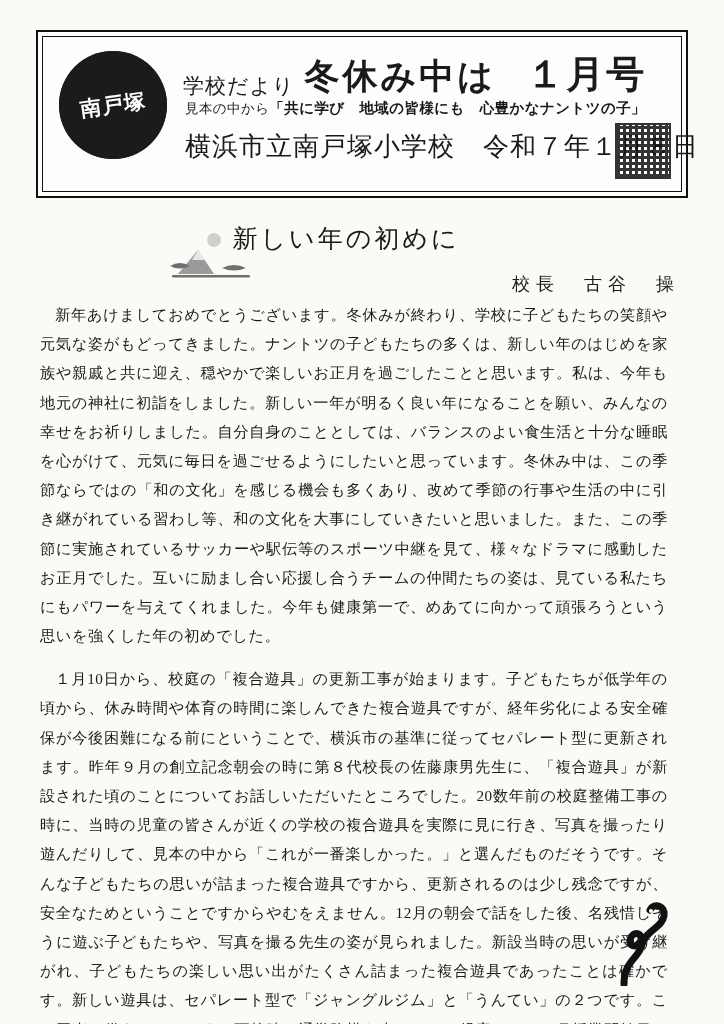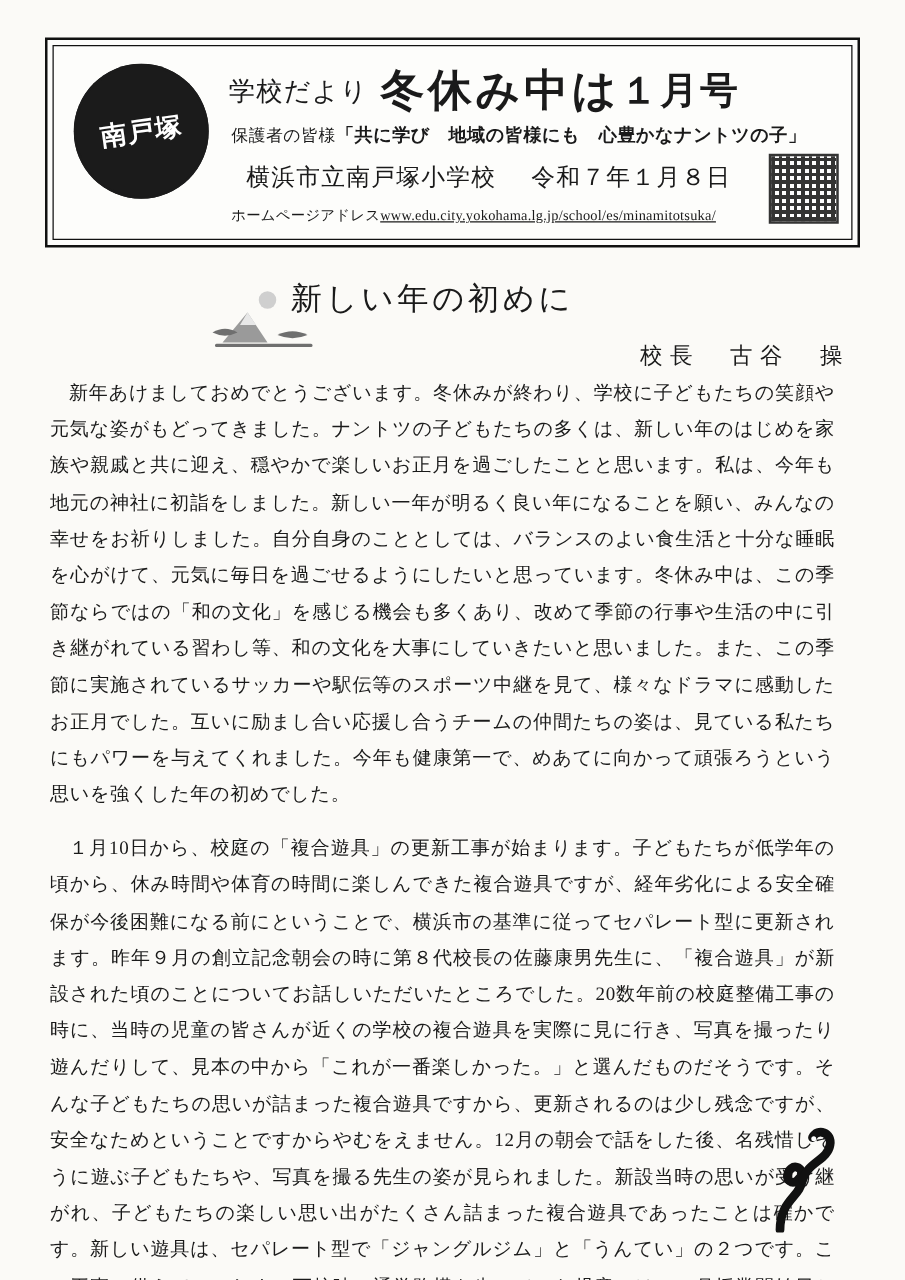--- a/index.html
+++ b/index.html
@@ -64,59 +64,59 @@
   .logo span {
     display: block;
     transform: rotate(-8deg);
   }
   .title-row {
     position: absolute;
     left: 140px;
     top: 12px;
     right: 10px;
     display: flex;
-    align-items: center;
+    align-items: flex-end;
     white-space: nowrap;
   }
   .title-small {
     font-size: 21px;
     letter-spacing: 1px;
   }
   .title-main {
     font-size: 35px;
     font-weight: bold;
     letter-spacing: 3px;
     margin-left: 10px;
     font-family: "DejaVu Sans", sans-serif;
   }
   .title-issue {
-    font-size: 30px;
+    font-size: 38px;
     font-weight: bold;
+    margin-left: 30px;
     letter-spacing: 2px;
   }
   .goal-line {
     position: absolute;
     left: 142px;
     top: 62px;
     right: 12px;
     font-size: 13.5px;
     letter-spacing: 0.4px;
     white-space: nowrap;
   }
   .goal-line b {
     font-size: 14.5px;
   }
   .school-line {
     position: absolute;
     left: 142px;
     top: 92px;
-    font-size: 19px;
+    font-size: 26px;
     letter-spacing: 1px;
     white-space: nowrap;
-    margin-left: 12px;
   }
   .school-line .date {
     margin-left: 28px;
   }
   .url-line {
     position: absolute;
     left: 142px;
     top: 128px;
     font-size: 11.5px;
     letter-spacing: 0.2px;
@@ -204,30 +204,27 @@
         <span>南戸塚</span>
       </div>
 
       <div class="title-row">
         <span class="title-small">学校だより</span>
         <span class="title-main">冬休み中は</span>
         <span class="title-issue">１月号</span>
       </div>
 
       <div class="goal-line">
-        <span>保護者の皆様</span><b>「共に学び　地域の皆様にも　心豊かなナントツの子」</b>
+        <span>見本の中から</span><b>「共に学び　地域の皆様にも　心豊かなナントツの子」</b>
       </div>
 
       <div class="school-line">
         <span>横浜市立南戸塚小学校</span><span class="date">令和７年１月８日</span>
       </div>
 
-      <div class="url-line">
-        <span>ホームページアドレス</span><span class="url">www.edu.city.yokohama.lg.jp/school/es/minamitotsuka/</span>
-      </div>
 
       <div class="qr"></div>
     </div>
   </div>
 
   <svg class="mt-illust" viewBox="0 0 86 58">
     <circle cx="46" cy="12" r="7" fill="#cfcfcf"></circle>
     <path d="M10 46 L30 22 L46 46 Z" fill="#9a9a9a"></path>
     <path d="M30 22 L37 32 L24 32 Z" fill="#e8e8e8"></path>
     <path d="M2 38 q10 -6 20 0 q-10 5 -20 0 Z" fill="#6f6f6f"></path>

